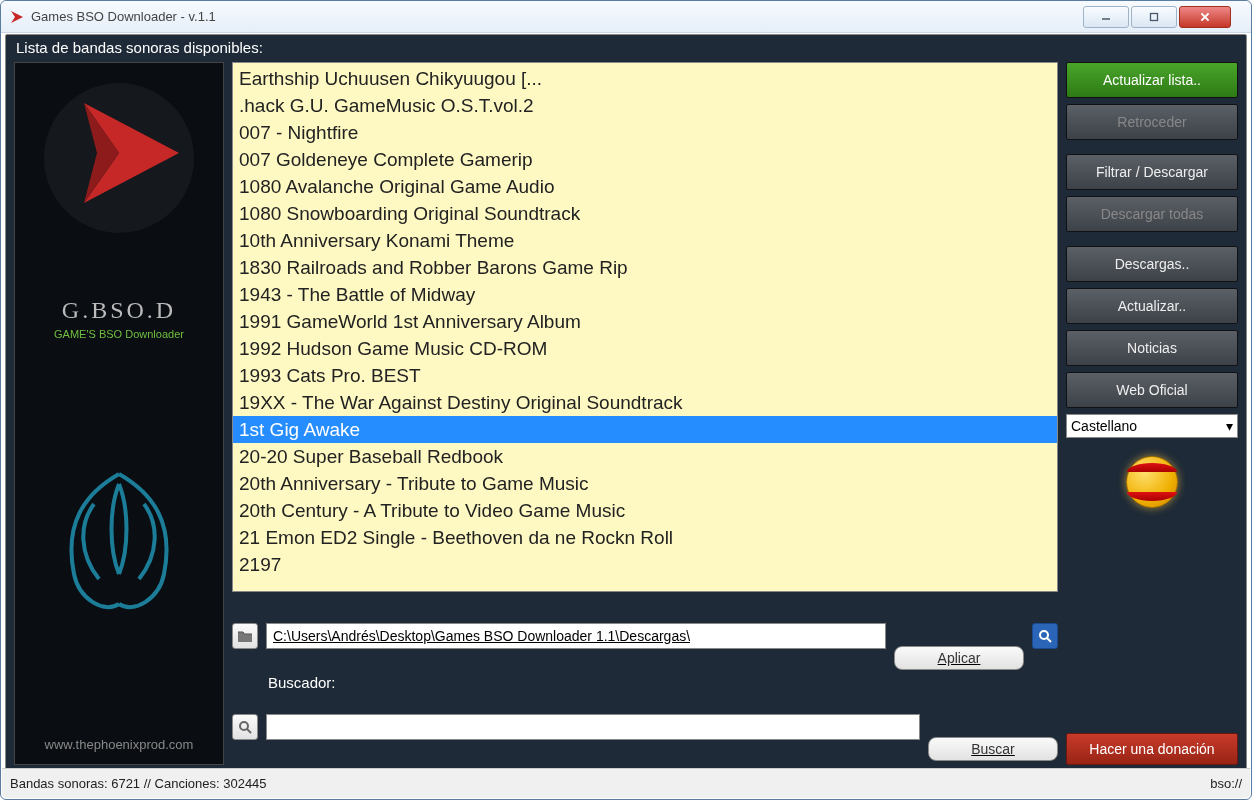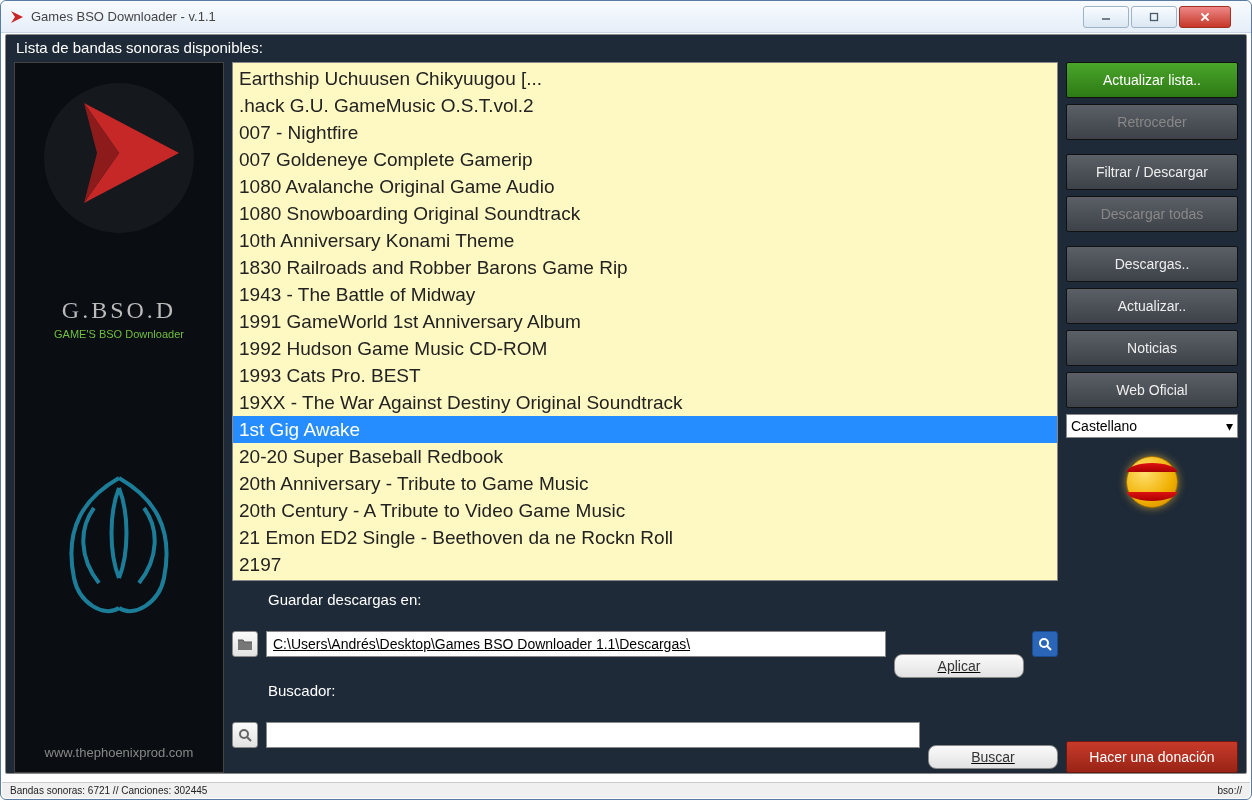--- a/index.html
+++ b/index.html
@@ -57,21 +57,21 @@
   .lang-select { height: 24px; background: #fff; border: 1px solid #888; font-size: 14px; }
   .lang-select-inner { display: flex; align-items: center; justify-content: space-between; padding: 0 4px; height: 100%; }
   .flag-wrap { display: flex; justify-content: center; margin-top: 12px; }
   .flag { width: 52px; height: 52px; border-radius: 50%; background: radial-gradient(circle at 35% 30%, #ffe070, #f0b000 60%, #d08000); position: relative; border: 1px solid #aa7700; box-shadow: 0 0 8px rgba(255,200,60,.6); }
   .flag::before, .flag::after { content:""; position:absolute; left:0; right:0; height:18%; background: linear-gradient(#d11,#a00); }
   .flag::before { top:12%; border-radius: 50% 50% 0 0 / 100% 100% 0 0; }
   .flag::after { bottom:12%; border-radius: 0 0 50% 50% / 0 0 100% 100%; }
   .donate-btn { margin-top: auto; height: 32px; background: linear-gradient(#c83a2a,#982415); border: 1px solid #6b1810; color: #fff; font-size: 14px; display: flex; align-items: center; justify-content: center; border-radius: 2px; }
 
   
-  .status-bar { position: absolute; bottom: 1px; left: 1px; right: 1px; height: 16px; background: #f0f0f0; border-top: 1px solid #ccc; display: flex; align-items: center; justify-content: space-between; padding: 0 8px; font-size: 10px; color: #222; border-radius: 0 0 5px 5px; }
+  .status-bar { position: absolute; bottom: 1px; left: 1px; right: 1px; height: 30px; background: #f0f0f0; border-top: 1px solid #ccc; display: flex; align-items: center; justify-content: space-between; padding: 0 8px; font-size: 13px; color: #222; border-radius: 0 0 5px 5px; }
 </style>
 </head>
 <body>
 
 <div class="win-frame">
 
   <div class="win-titlebar">
     <svg class="win-icon" viewBox="0 0 16 16">
         <polygon points="2,2 14,8 2,14 6,8" fill="#c62828"></polygon>
       </svg>
@@ -142,21 +142,20 @@
               <div class="list-item selected">1st Gig Awake</div>
               <div class="list-item">20-20 Super Baseball Redbook</div>
               <div class="list-item">20th Anniversary - Tribute to Game Music</div>
               <div class="list-item">20th Century - A Tribute to Video Game Music</div>
               <div class="list-item">21 Emon ED2 Single - Beethoven da ne Rockn Roll</div>
               <div class="list-item">2197</div>
             </div>
         </div>
 
         <div class="inputs-block">
-          <div class="input-label">Guardar descargas en:</div>
           <div class="input-row">
             <div class="icon-btn">
               <svg width="16" height="14" viewBox="0 0 16 14">
                   <path d="M1 3 h5 l1.5 2 H15 v8 H1 z" fill="#777"></path>
                   <path d="M1 3 h5 l1.5 2 H15" fill="none" stroke="#555"></path>
                 </svg>
             </div>
             <input class="text-input" value="C:\Users\Andrés\Desktop\Games BSO Downloader 1.1\Descargas\" style="">
             <button class="std-btn">Aplicar</button>
             <div class="icon-btn blue">

